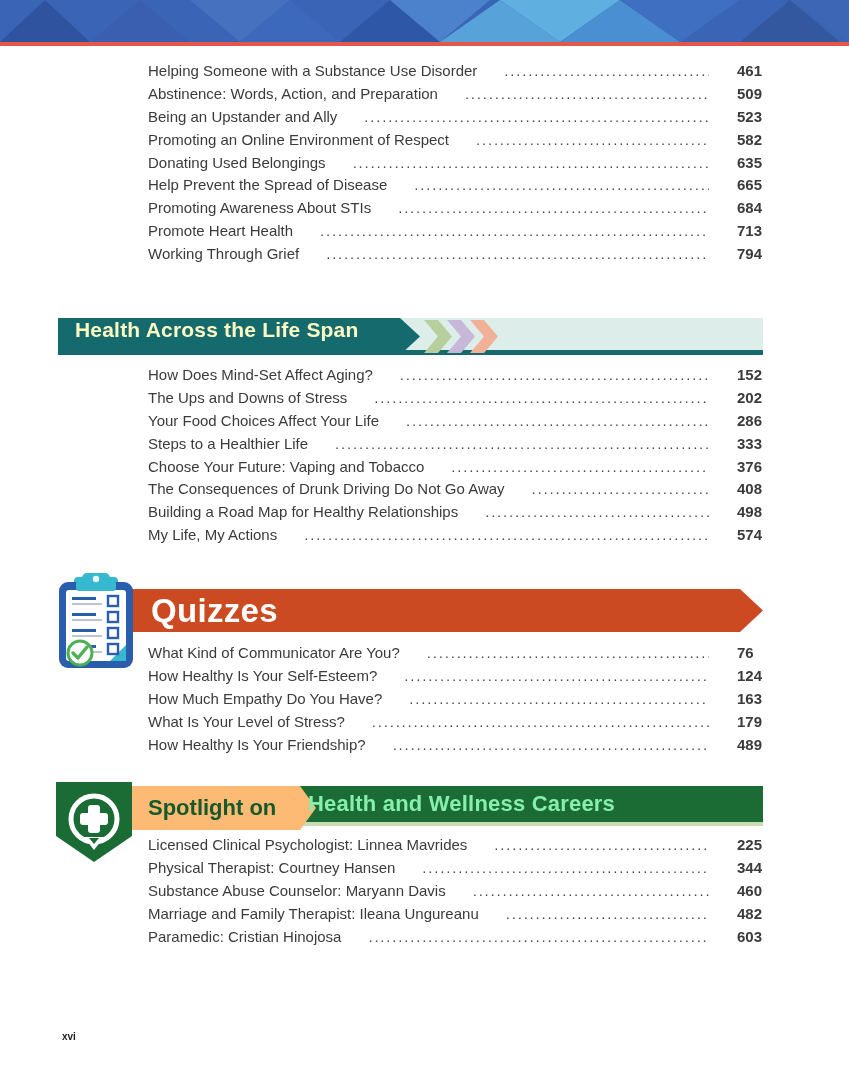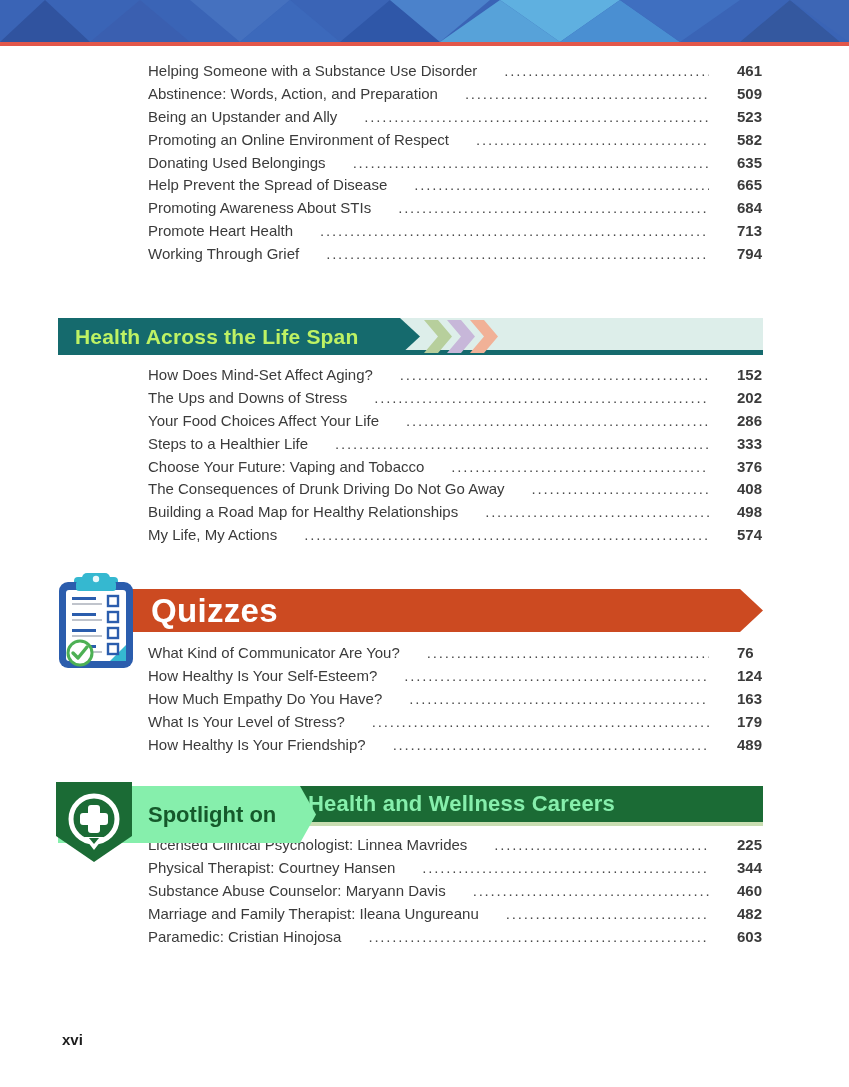--- a/index.html
+++ b/index.html
@@ -19,22 +19,22 @@
   .toc-title{white-space:nowrap;}
   .toc-leader{flex:1;overflow:hidden;white-space:nowrap;margin:0 4px 0 3px;color:#4a4a4a;}
   .toc-leader::after{content:"....................................................................................................................................................";letter-spacing:1.8px;font-size:15px;}
   .toc-page{white-space:nowrap;min-width:26px;font-weight:bold;}
 
   
   .lifespan-strip{position:absolute;left:58px;top:318px;width:705px;height:32px;background:#ddeeea;border-bottom:5px solid #156a6d;}
   .lifespan-banner{
     position:absolute;left:58px;top:318px;width:362px;height:37px;background:#156a6d;
     clip-path:polygon(0 0, calc(100% - 20px) 0, 100% 50%, calc(100% - 20px) 100%, 0 100%);
-    display:flex;align-items:center;padding-left:17px;box-sizing:border-box;
-    color:#bef264;font-weight:bold;font-size:21px;letter-spacing:.2px;
+    display:flex;padding-left:17px;box-sizing:border-box;
+    color:#fef9c3;font-weight:bold;font-size:21px;letter-spacing:.2px;
   }
   .chev{position:absolute;top:320px;width:28px;height:33px;
     clip-path:polygon(0 0,50% 0,100% 50%,50% 100%,0 100%,50% 50%);}
   .chev.g{left:424px;background:#b7cf9c;}
   .chev.v{left:447px;background:#c7b7d9;}
   .chev.o{left:470px;background:#f1b197;}
 
   
   .quiz-banner{
     position:absolute;left:120px;top:589px;width:643px;height:43px;background:#cc4a21;
@@ -43,33 +43,33 @@
     color:#ffffff;font-weight:bold;font-size:33px;letter-spacing:.3px;
   }
   .quiz-icon{position:absolute;left:56px;top:569px;width:80px;height:102px;z-index:3;}
 
   
   .spot-banner{
     position:absolute;left:58px;top:786px;width:705px;height:36px;background:#1b6b35;
     border-bottom:4px solid #c8ddb1;z-index:1;
   }
   .spot-prefix{
-    position:absolute;left:0;top:0;width:258px;height:57px;background:#86efac;
+    position:absolute;left:0;top:0;width:258px;height:44px;background:#fdba74;
     clip-path:polygon(0 0, calc(100% - 16px) 0, 100% 50%, calc(100% - 16px) 100%, 0 100%);
     display:flex;align-items:center;padding-left:90px;box-sizing:border-box;
     color:#15592b;font-weight:bold;font-size:22px;z-index:2;
   }
   .spot-heading{
     position:absolute;left:250px;top:0;height:36px;display:flex;align-items:center;
     color:#86efac;font-weight:bold;font-size:22px;white-space:nowrap;z-index:2;letter-spacing:.2px;
   }
   .spot-icon{position:absolute;left:56px;top:782px;width:76px;height:80px;z-index:4;}
 
   
-  .folio{position:absolute;left:62px;top:1031px;font-size:15px;font-weight:bold;color:#1d1d1d;}
+  .folio{position:absolute;left:62px;top:1031px;font-size:10px;font-weight:bold;color:#1d1d1d;}
 </style>
 </head>
 <body>
 
 <div class="top-banner">
   <svg viewBox="0 0 849 42" preserveAspectRatio="none">
     <rect x="0" y="0" width="849" height="42" fill="#3a64b6"></rect>
     <polygon points="0,42 45,0 90,42" fill="#30539f"></polygon>
     <polygon points="90,42 140,0 190,42" fill="#3a5fb0"></polygon>
     <polygon points="190,0 240,42 290,0" fill="#4571bf"></polygon>

